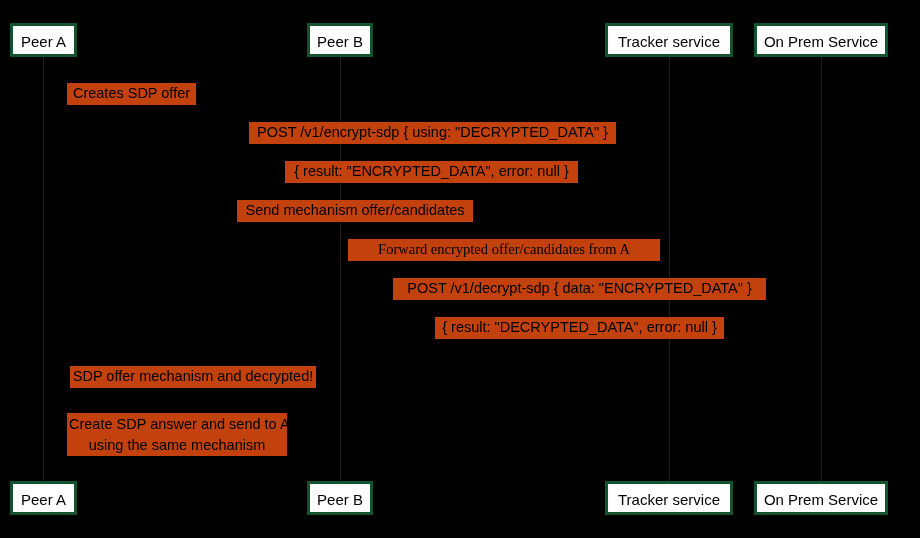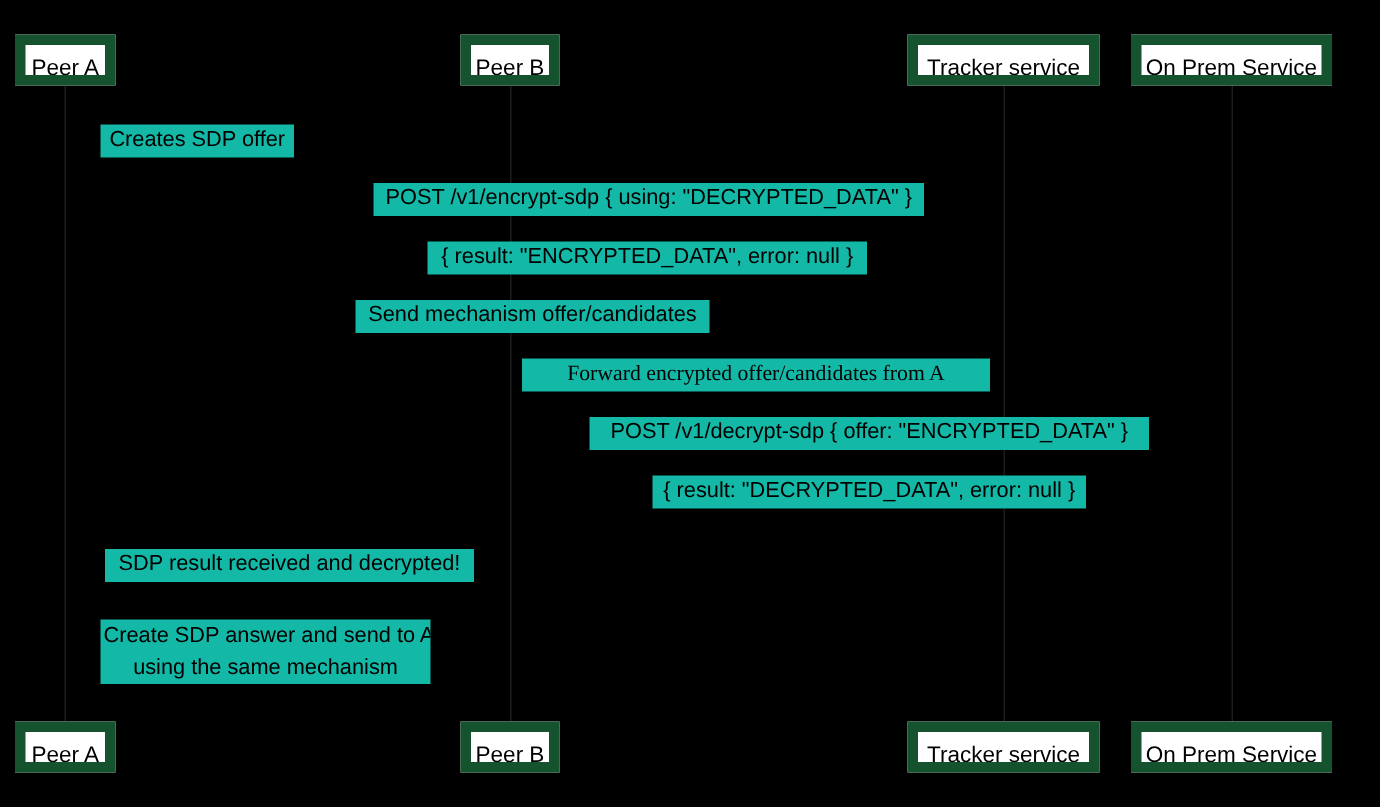--- a/index.html
+++ b/index.html
@@ -24,35 +24,35 @@
     width: 1px;
     height: 424px;
     background: #1d1d1d;
   }
 
   
   .participant {
     position: absolute;
     box-sizing: border-box;
     background: #ffffff;
-    border: 7px solid #14532d;
+    border: 3px solid #14532d;
     color: #000000;
     font-size: 15px;
     line-height: 32px;
     height: 34px;
     text-align: center;
     white-space: nowrap;
     overflow: hidden;
   }
 
   
   .msg {
     position: absolute;
     box-sizing: border-box;
-    background: #14b8a6;
+    background: #c2410c;
     color: #000000;
     font-size: 14.5px;
     line-height: 21px;
     padding: 0 2px;
     white-space: pre;
     text-align: center;
     overflow: hidden;
   }
   .msg.two-line {
     line-height: 21px;
@@ -77,25 +77,25 @@
   <div class="msg" style="left:67px; top:83px; width:129px; height:22px;">Creates SDP offer</div>
 
   <div class="msg" style="left:249px; top:122px; width:367px; height:22px;">POST /v1/encrypt-sdp { using: "DECRYPTED_DATA" }</div>
 
   <div class="msg" style="left:285px; top:161px; width:293px; height:22px;">{ result: "ENCRYPTED_DATA", error: null }</div>
 
   <div class="msg" style="left:237px; top:200px; width:236px; height:22px;">Send mechanism offer/candidates</div>
 
   <div class="msg" style="left:348px; top:239px; width:312px; height:22px;font-family:Liberation Serif, serif;">Forward encrypted offer/candidates from A</div>
 
-  <div class="msg" style="left:393px; top:278px; width:373px; height:22px;">POST /v1/decrypt-sdp { offer: "ENCRYPTED_DATA" }</div>
+  <div class="msg" style="left:393px; top:278px; width:373px; height:22px;">POST /v1/decrypt-sdp { data: "ENCRYPTED_DATA" }</div>
 
   <div class="msg" style="left:435px; top:317px; width:289px; height:22px;">{ result: "DECRYPTED_DATA", error: null }</div>
 
-  <div class="msg" style="left:70px; top:366px; width:246px; height:22px;">SDP result received and decrypted!</div>
+  <div class="msg" style="left:70px; top:366px; width:246px; height:22px;">SDP offer mechanism and decrypted!</div>
 
   <div class="msg two-line" style="left:67px; top:413px; width:220px; height:43px;">Create SDP answer and send to An
 using the same mechanism</div>
 
   <div class="participant" style="left:10px; top:481px; width:67px;">Peer A</div>
   <div class="participant" style="left:307px; top:481px; width:66px;">Peer B</div>
   <div class="participant" style="left:605px; top:481px; width:128px;">Tracker service</div>
   <div class="participant" style="left:754px; top:481px; width:134px;">On Prem Service</div>
 
 </div>

